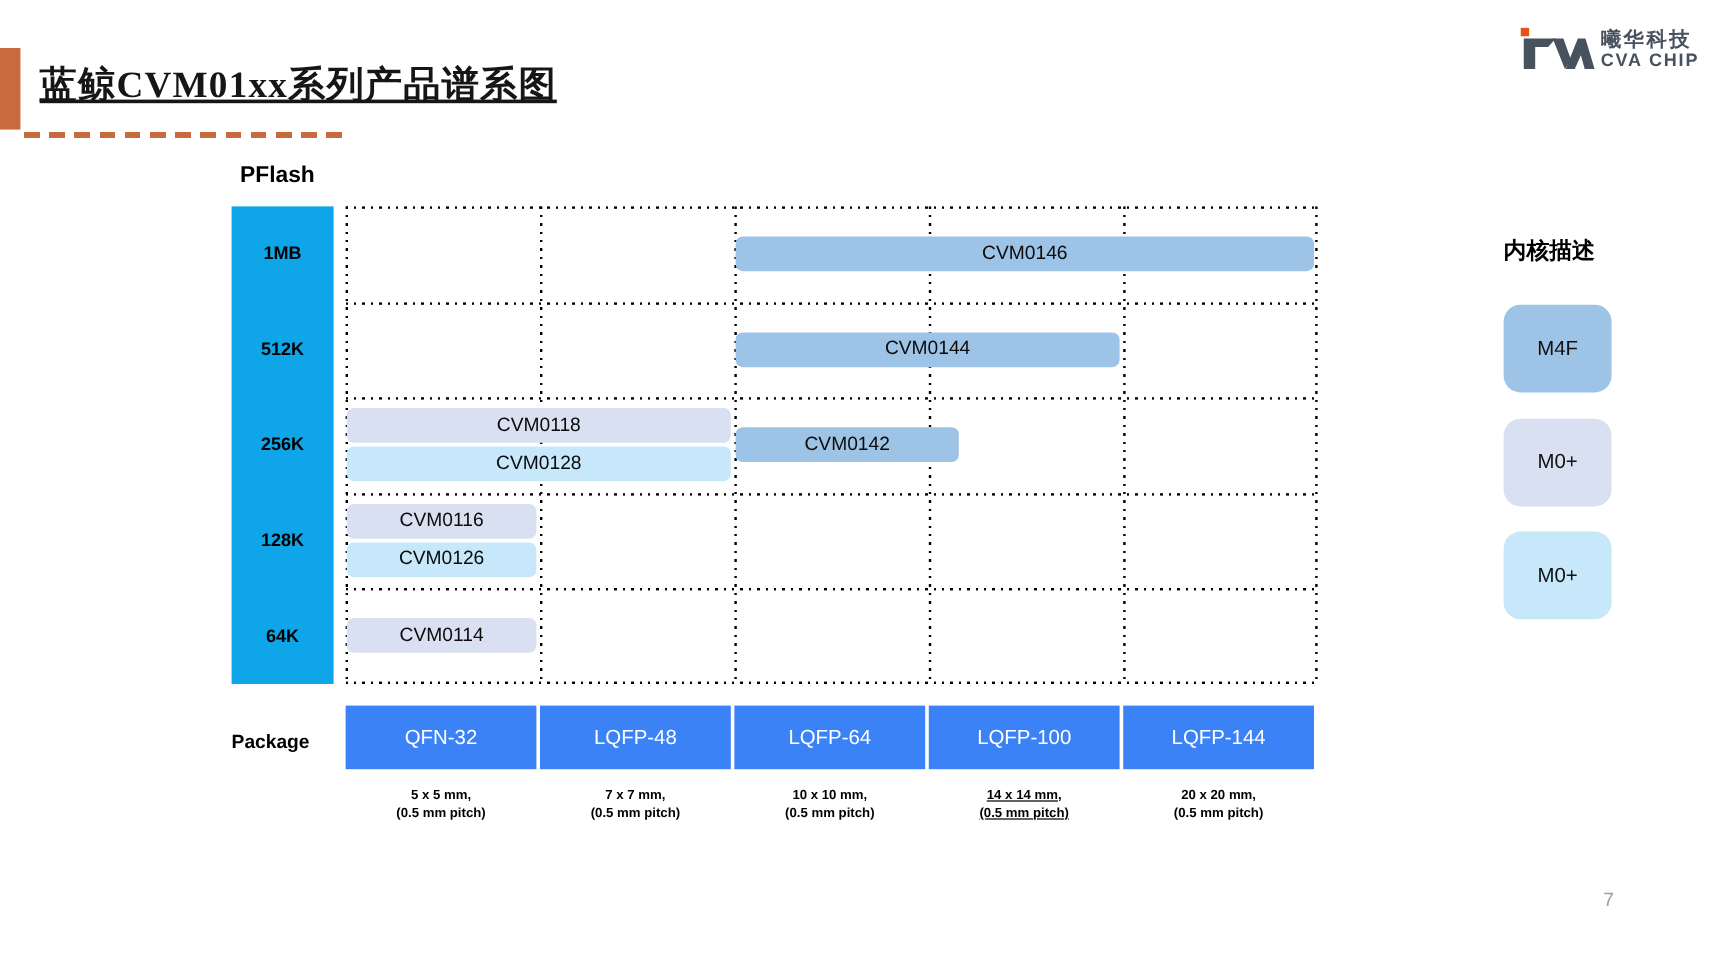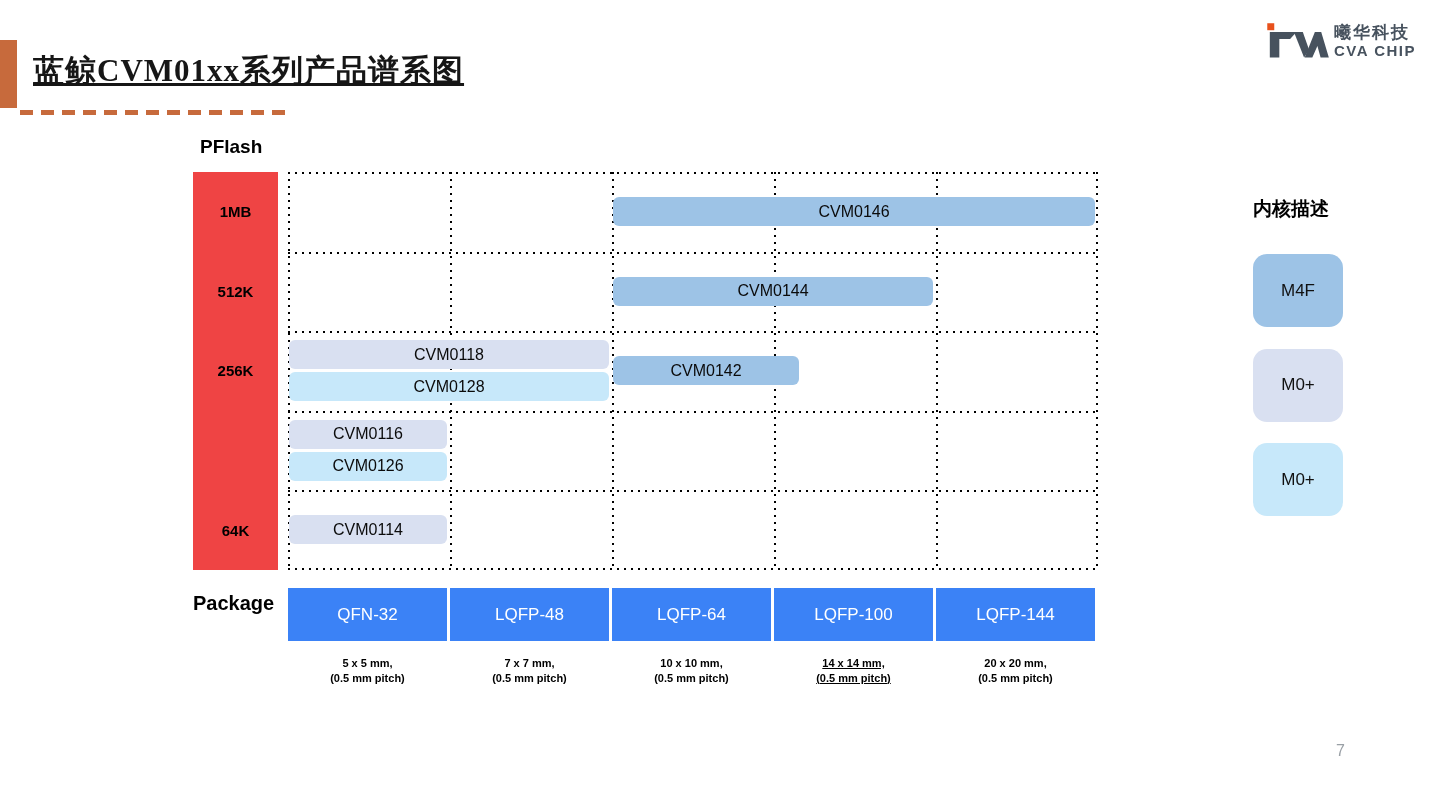--- a/index.html
+++ b/index.html
@@ -13,24 +13,24 @@
   .title-underline{position:absolute;left:20px;top:110px;width:270px;height:5px;
          background:repeating-linear-gradient(90deg,#C76A3C 0 13px,transparent 13px 21px);}
   .logo{position:absolute;top:16px;right:16px;display:flex;align-items:center;gap:2px;}
   .logo svg{width:66px;height:50px;display:block;}
   .logo-text{display:flex;flex-direction:column;justify-content:center;line-height:1.15;}
   .logo-cn{font-size:17px;font-weight:700;color:#47525E;letter-spacing:2px;}
   .logo-en{font-size:15px;font-weight:700;color:#47525E;letter-spacing:1.5px;}
 
   
   .pflash-label{position:absolute;left:200px;top:136px;font-size:19px;font-weight:700;color:#000;}
-  .package-label{position:absolute;left:193px;top:592px;font-size:20px;font-weight:700;color:#000;}
+  .package-label{position:absolute;left:193px;top:610px;font-size:16px;font-weight:700;color:#000;}
 
   
-  .flash-axis{position:absolute;left:193px;top:172px;width:85px;height:398px;background:#ef4444;}
+  .flash-axis{position:absolute;left:193px;top:172px;width:85px;height:398px;background:#0ea5e9;}
   .flash-label{position:absolute;left:0;width:100%;display:flex;align-items:center;justify-content:center;
          font-size:15px;font-weight:700;color:#000;}
 
   
   .grid{position:absolute;left:288px;top:172px;width:810px;height:398px;}
   .gridline-v{position:absolute;top:0;width:2px;height:100%;
          background:repeating-linear-gradient(180deg,#000 0 2px,transparent 2px 7px);}
   .gridline-h{position:absolute;left:0;height:2px;width:100%;
          background:repeating-linear-gradient(90deg,#000 0 2px,transparent 2px 7px);}
   .product-bar{position:absolute;border-radius:6px;display:flex;align-items:center;justify-content:center;
@@ -71,20 +71,21 @@
       <div class="logo-cn">曦华科技</div>
       <div class="logo-en">CVA CHIP</div>
     </div>
   </div>
 
   <div class="pflash-label">PFlash</div>
   <div class="flash-axis" id="flash-axis">
       <div class="flash-label" style="top: 0px; height: 79.6px;">1MB</div>
       <div class="flash-label" style="top: 79.6px; height: 79.6px;">512K</div>
       <div class="flash-label" style="top: 159.2px; height: 79.6px;">256K</div>
+      <div class="flash-label" style="top: 238.8px; height: 79.6px;">128K</div>
       <div class="flash-label" style="top: 318.4px; height: 79.6px;">64K</div>
     </div>
 
   <div class="grid" id="grid">
       <div class="gridline-v" style="left: 0px;"></div>
       <div class="gridline-v" style="left: 162px;"></div>
       <div class="gridline-v" style="left: 324px;"></div>
       <div class="gridline-v" style="left: 486px;"></div>
       <div class="gridline-v" style="left: 648px;"></div>
       <div class="gridline-v" style="left: 808px;"></div>

